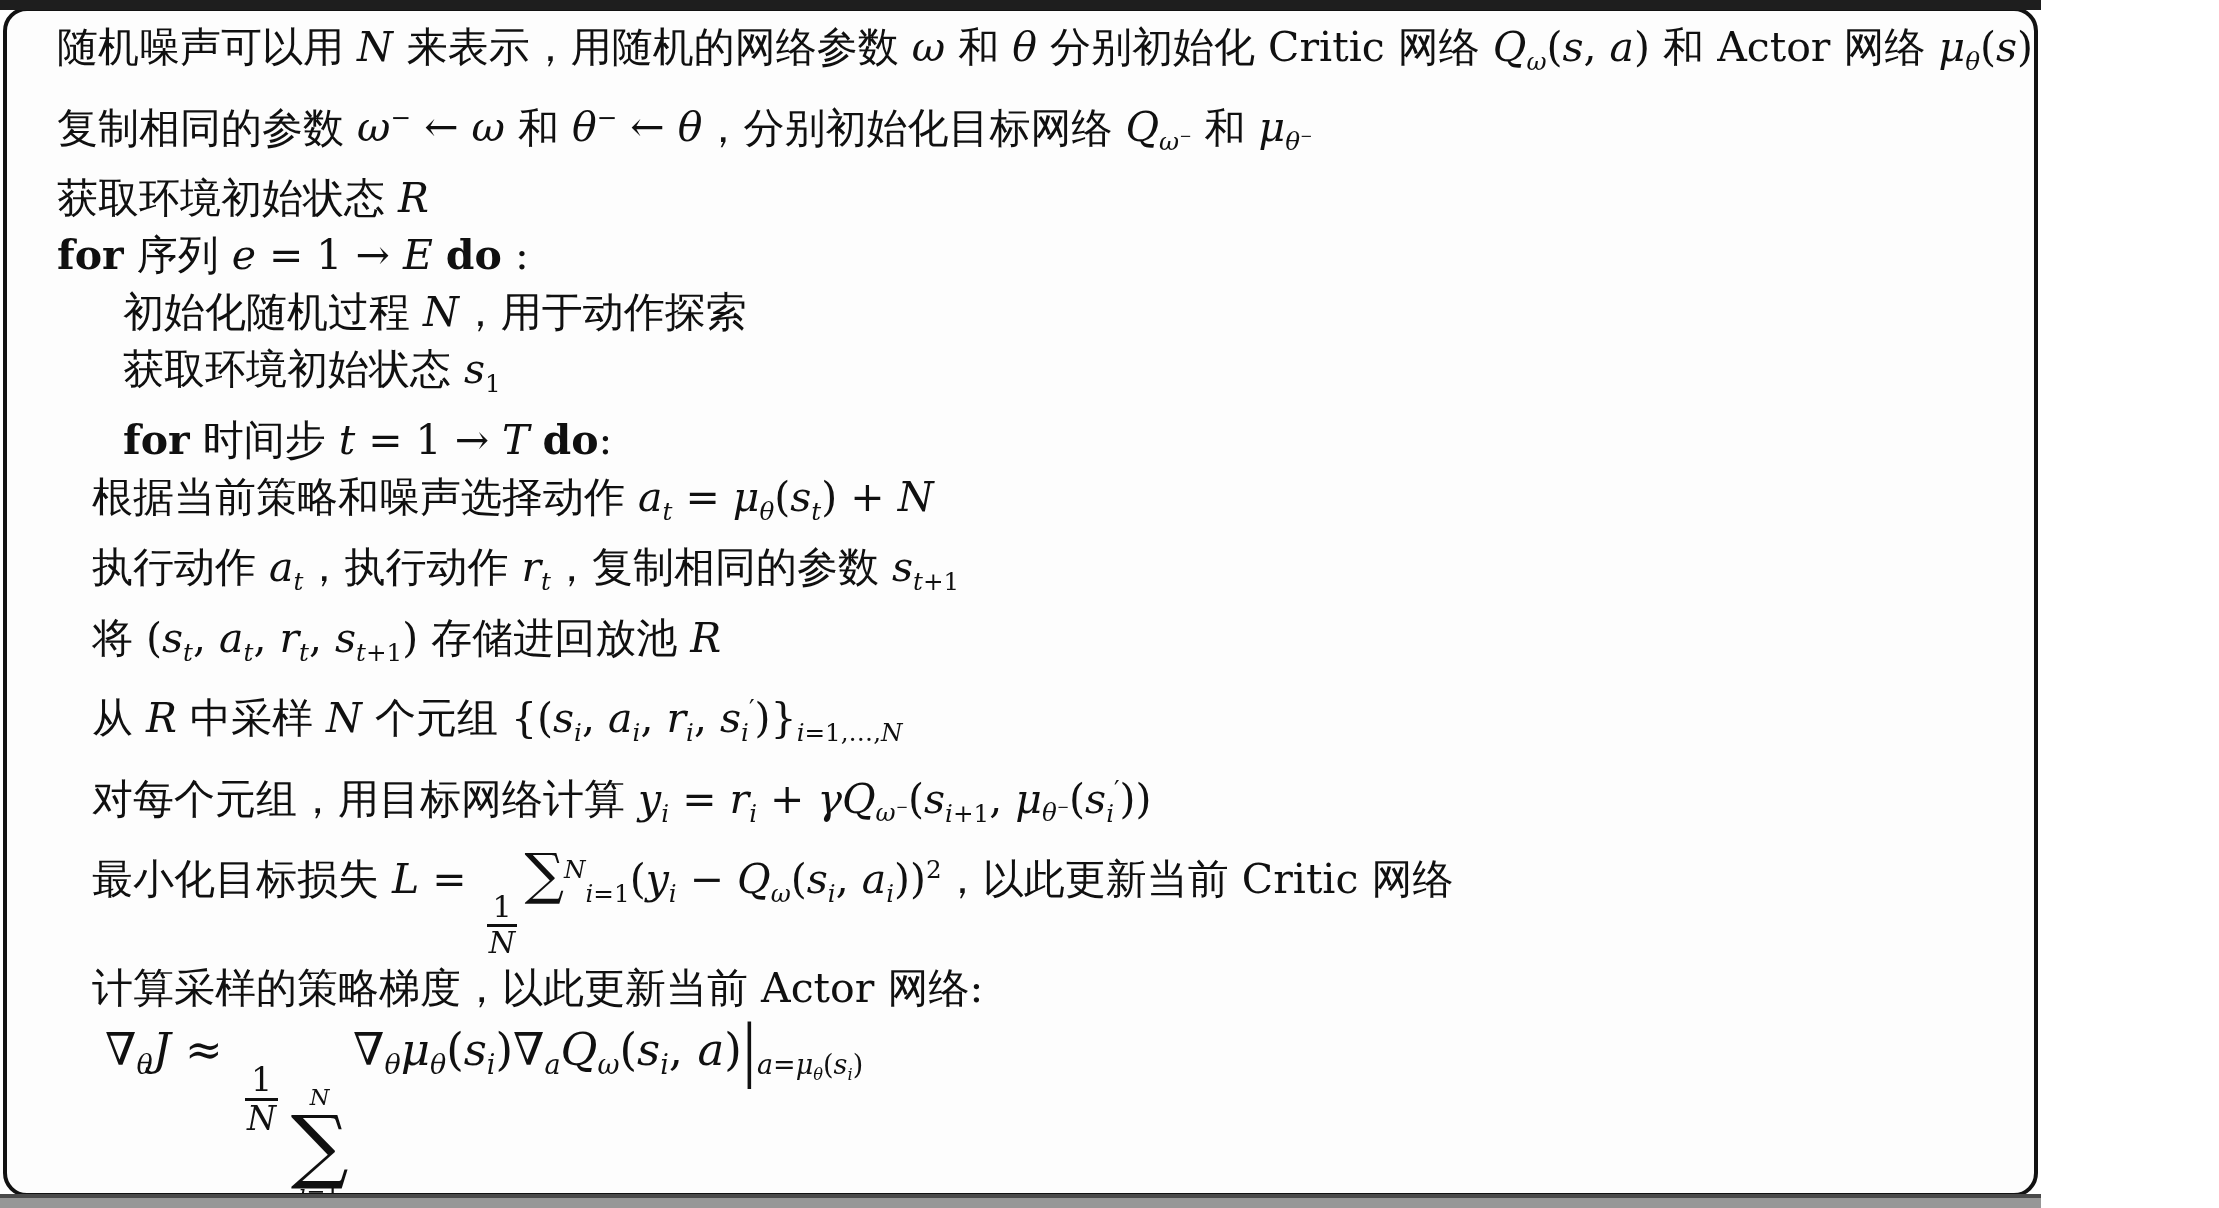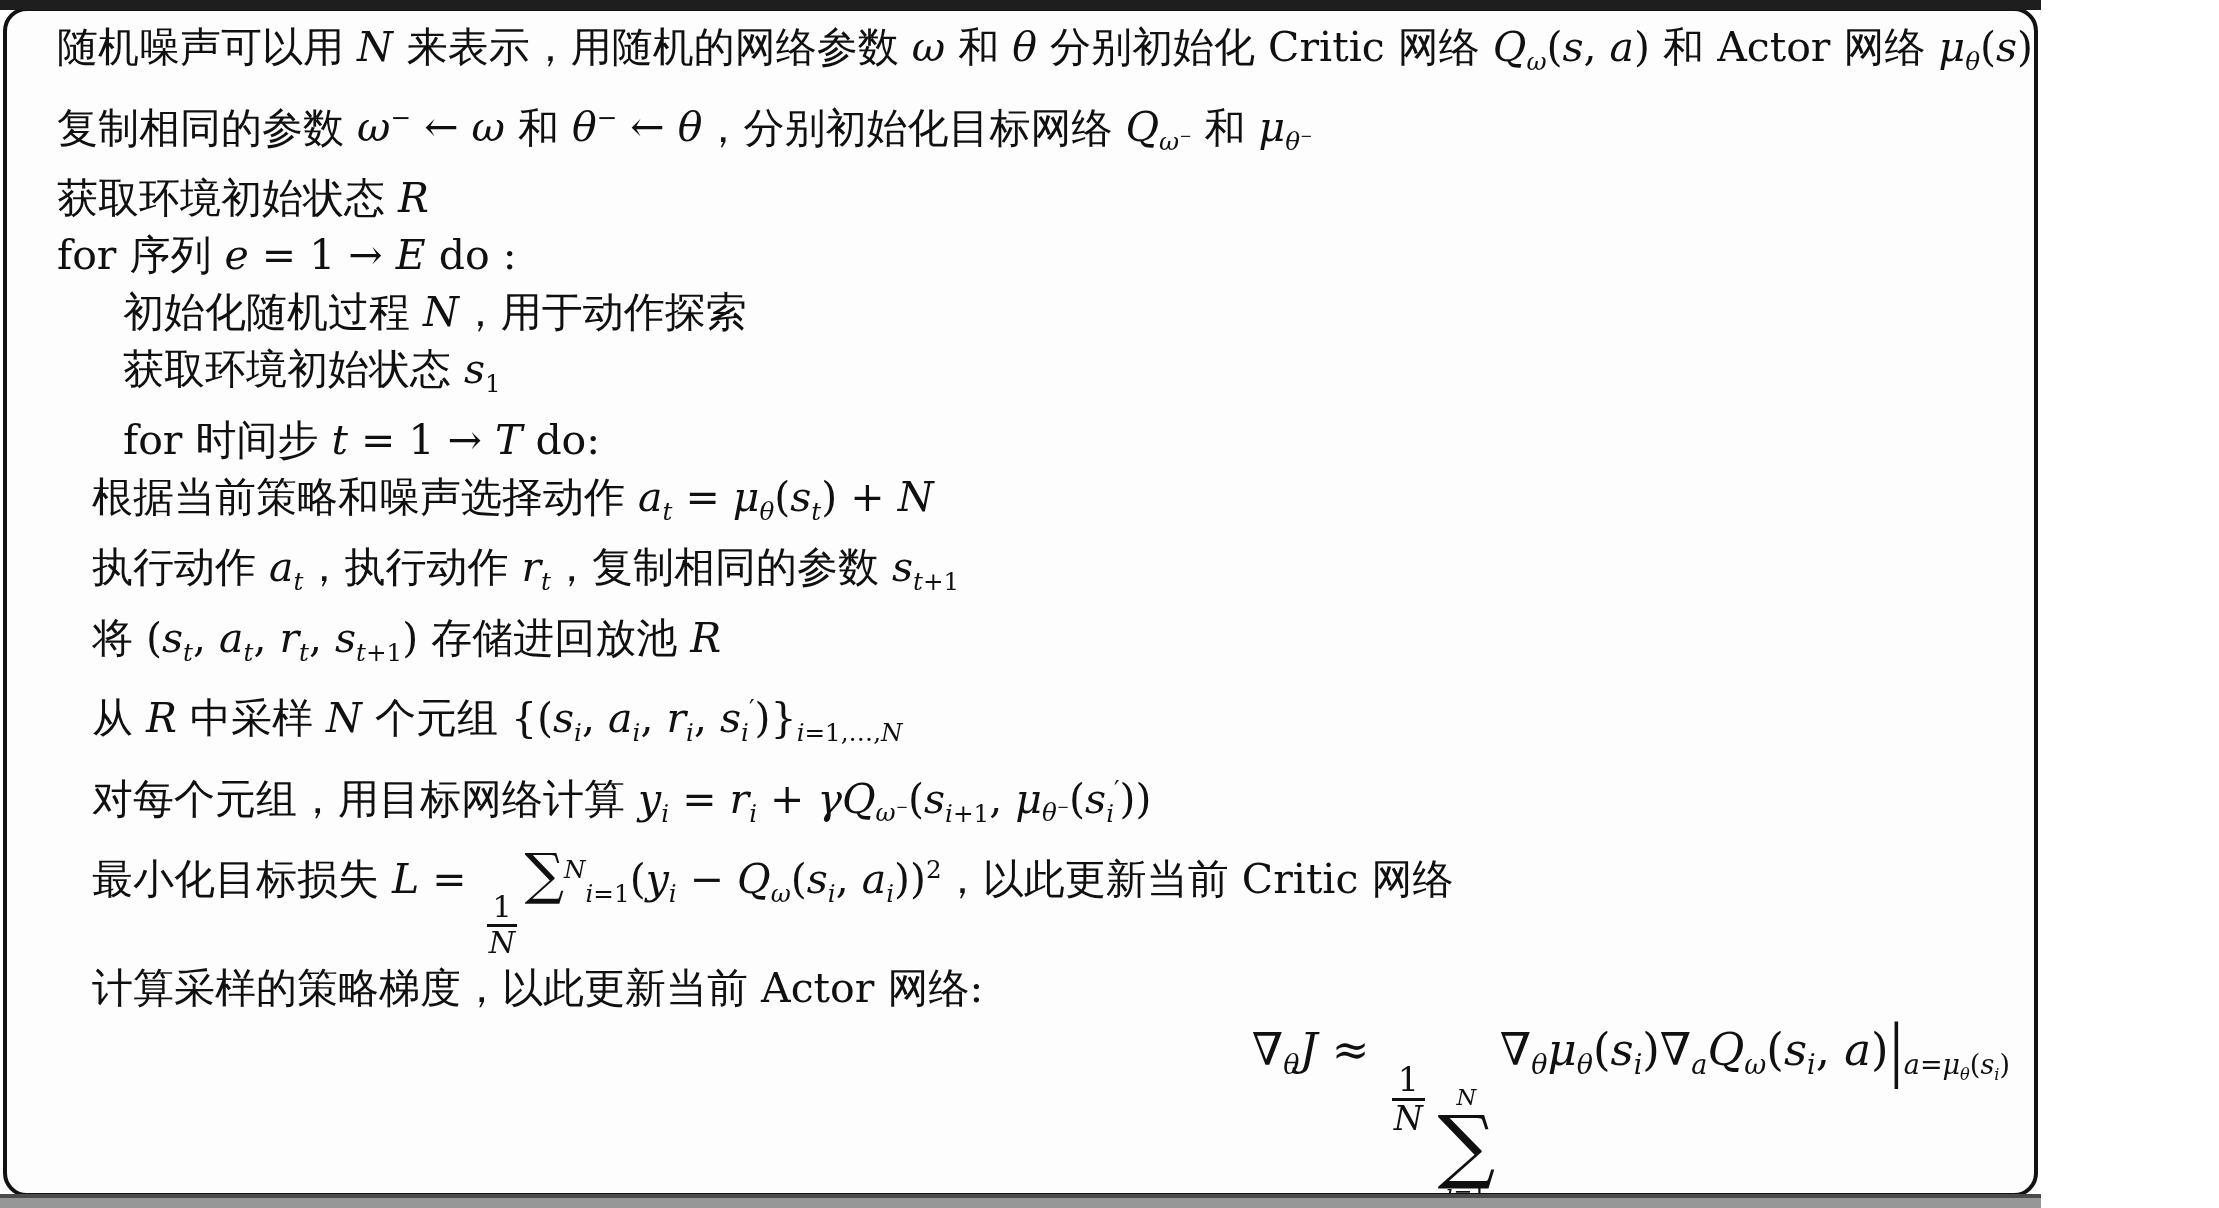--- a/index.html
+++ b/index.html
@@ -25,23 +25,23 @@
     border:4px solid var(--border);
     border-radius:24px;
     box-sizing:border-box;
     overflow:hidden;
   }
   .algo{padding:8px 24px 0 0;font-size:41px;color:var(--text)}
   .line{position:relative;line-height:57px;white-space:nowrap}
   .ind0{padding-left:50px}
   .ind1{padding-left:116px}
   .ind2{padding-left:85px}
-  .line.center{text-align:right;padding-left:70px}
+  .line.center{text-align:left;padding-left:98px}
   .line.display{font-size:45px;margin:4px 0}
-  .b{font-weight:400}
+  .b{font-weight:700}
   .txt{font-weight:400}
   .math{font-style:normal}
   .math i{font-family:"DejaVu Serif","Liberation Serif",serif;font-style:italic}
   .msub{font-size:.6em;vertical-align:-.35em}
   .msup{font-size:.6em;vertical-align:.6em}
   .frac{display:inline-flex;flex-direction:column;align-items:center;
     vertical-align:-.8em;font-size:.74em;line-height:1.08;margin:0 .12em}
   .frac .fn{border-bottom:3px solid currentColor;padding:0 .18em}
   .frac .fd{padding:0 .18em}
   .sum{display:inline-flex;flex-direction:column;align-items:center;

